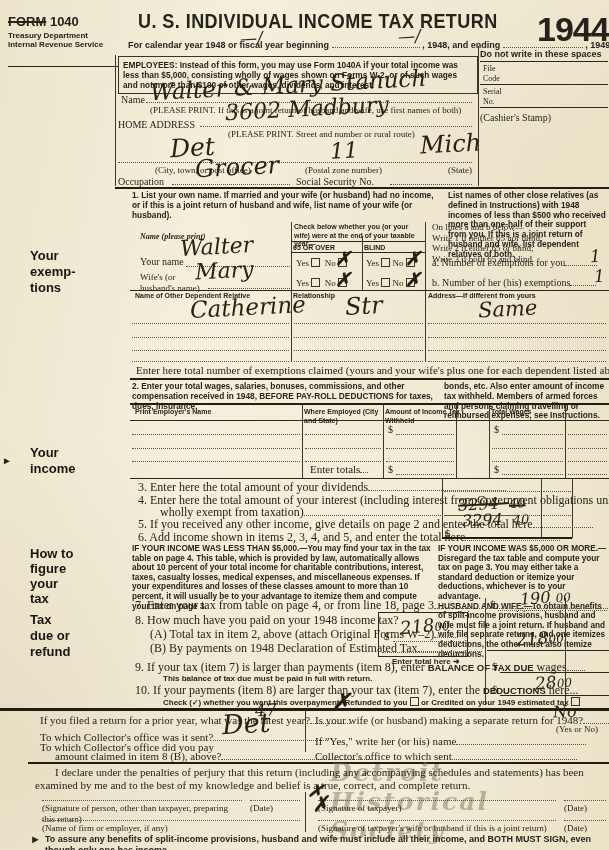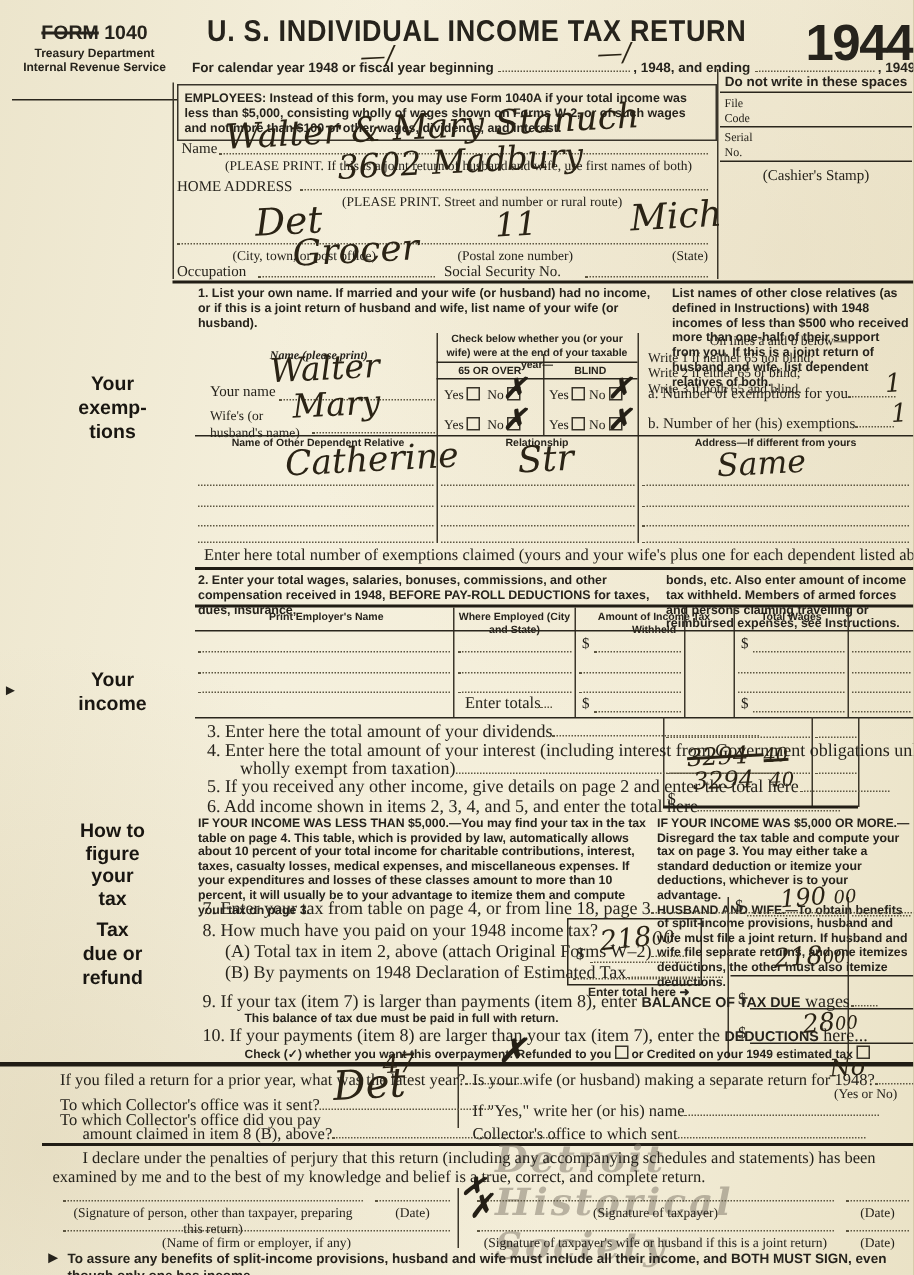--- a/index.html
+++ b/index.html
@@ -8,21 +8,21 @@
     background:
       radial-gradient(circle at 85% 20%, rgba(214,198,160,.25), transparent 40%),
       radial-gradient(circle at 5% 90%, rgba(205,190,150,.3), transparent 35%),
       linear-gradient(100deg,#ece5cc,#f5f0dd 35%,#f3edd8 70%,#eae2c6);
     font-family:"Liberation Serif",serif;color:#26231c;
   }
   .abs{position:absolute;}
   .sans{font-family:"Liberation Sans",sans-serif;}
   .b{font-weight:bold;}
   .i{font-style:italic;}
-  .c{text-align:center;}
+  .c{}
   .cond{transform:scaleX(.9);transform-origin:left top;}
   .t7{font-size:7px;line-height:8.5px;}
   .t8{font-size:8px;line-height:9.5px;}
   .t9{font-size:9px;line-height:11px;}
   .t10{font-size:10px;line-height:12px;}
   .t11{font-size:11px;line-height:13px;}
   .t12{font-size:12px;line-height:14px;}
   .dots{border-bottom:1.5px dotted #5d5641;height:0;}
   .solid{border-bottom:1.5px solid #2a261d;height:0;}
   .heavy{background:#211d15;}

